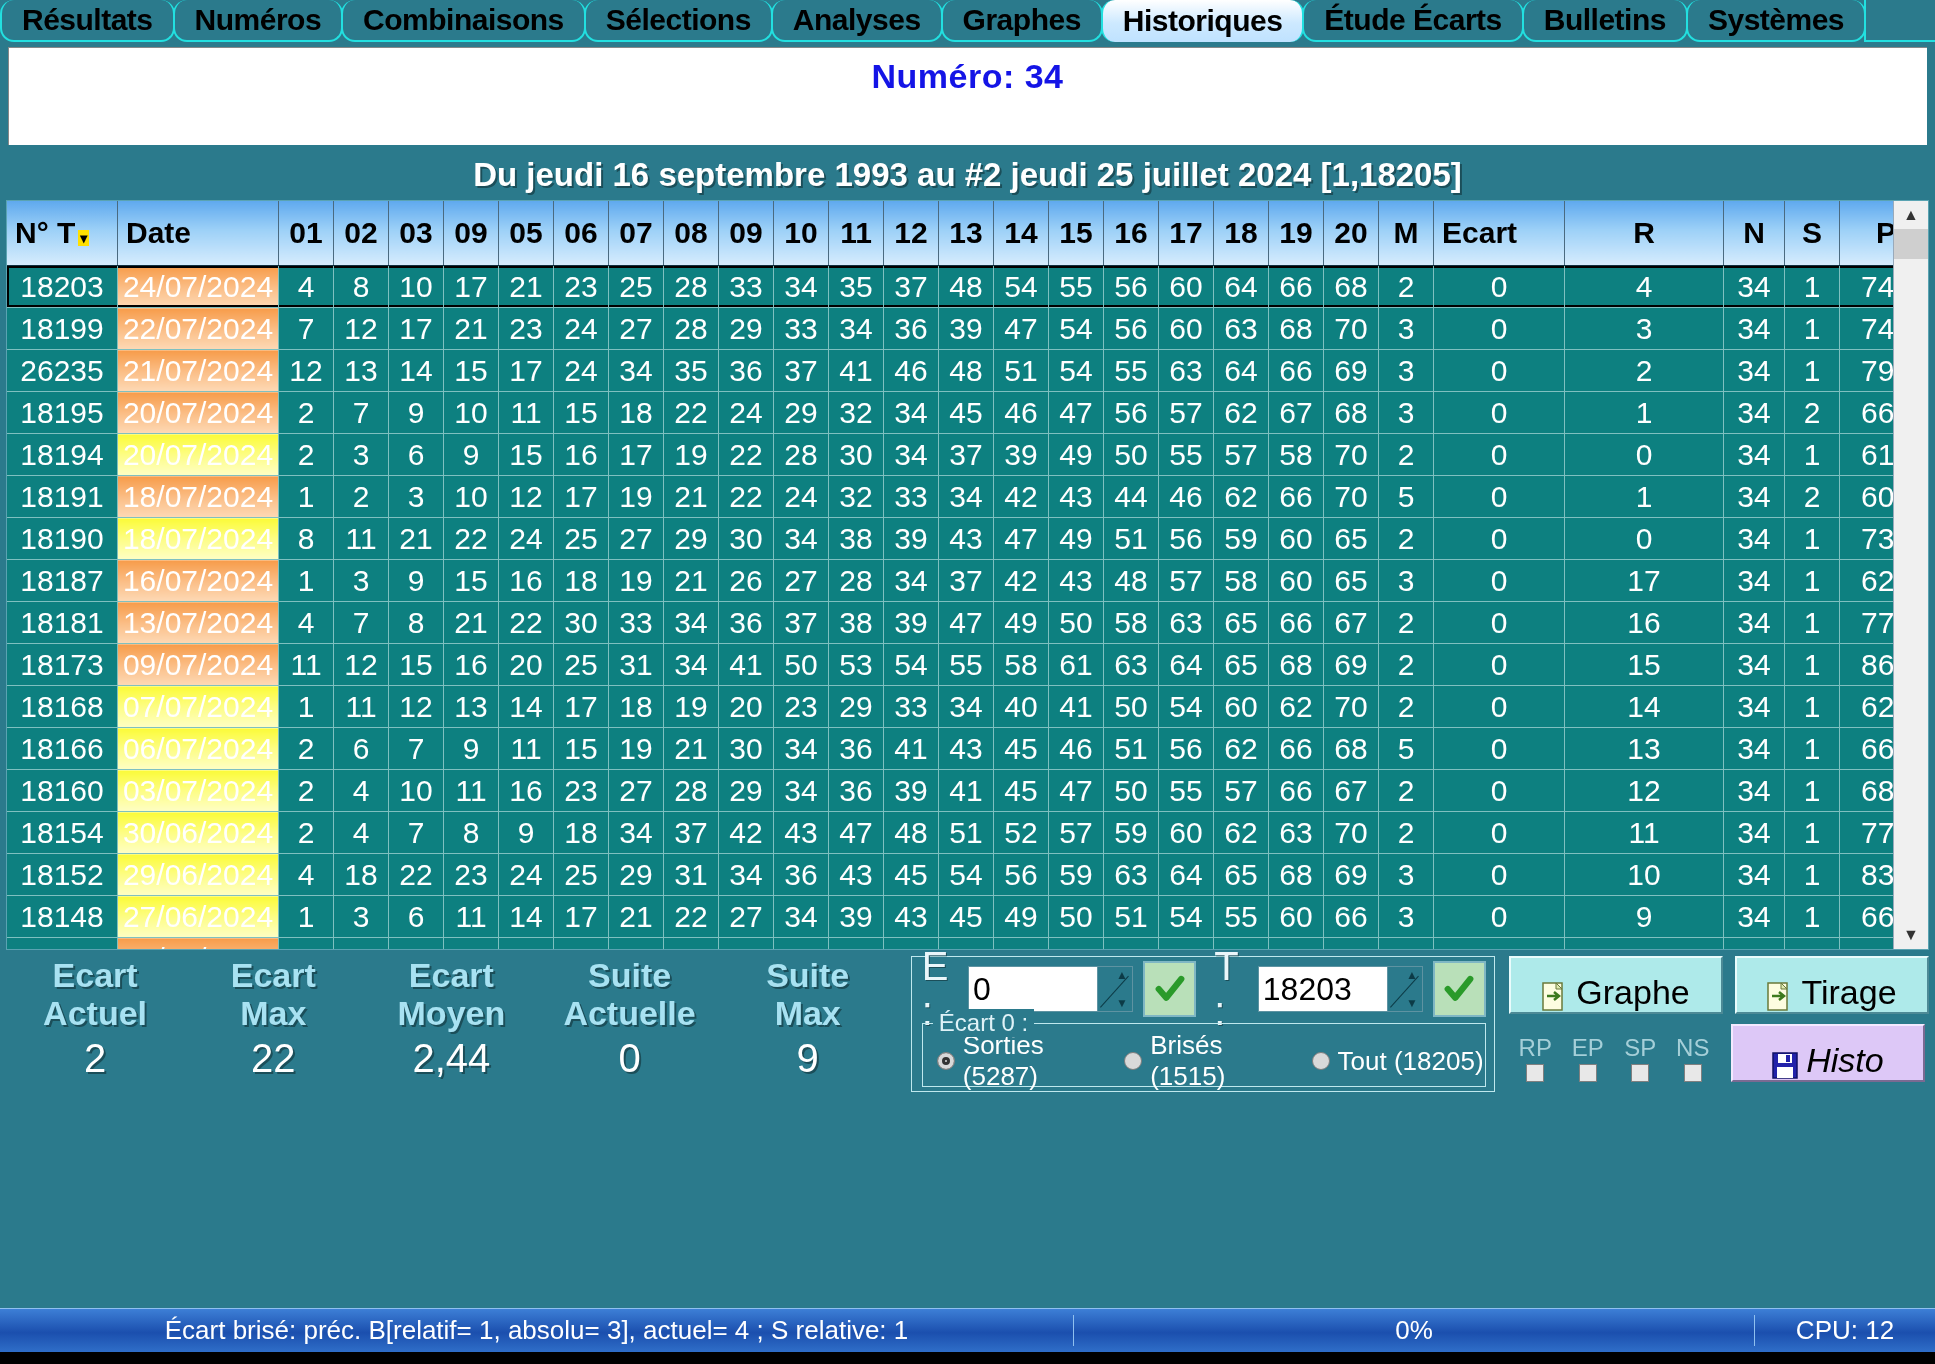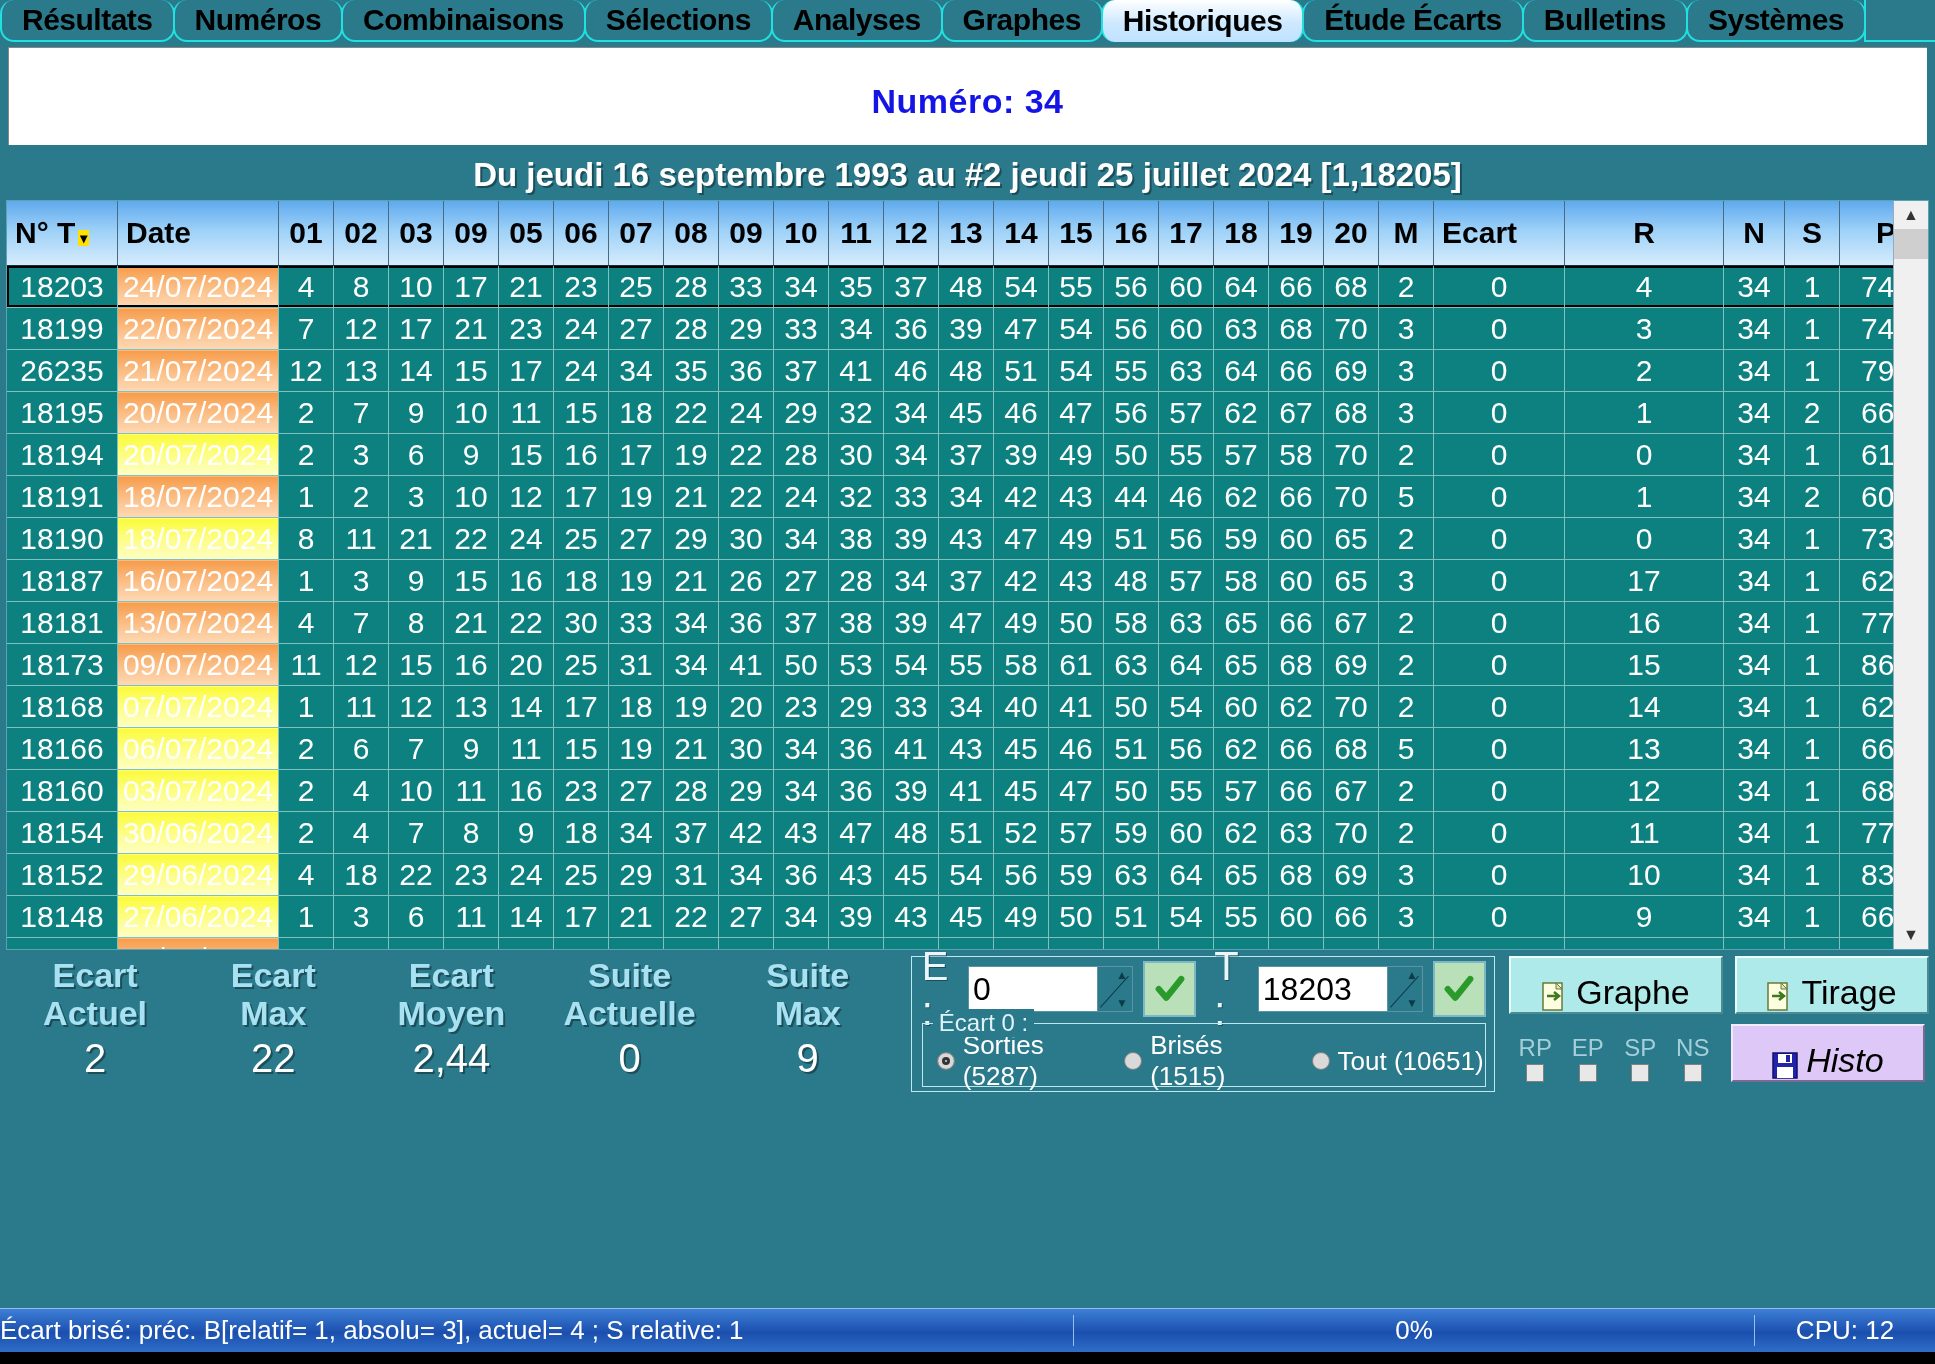--- a/index.html
+++ b/index.html
@@ -29,21 +29,21 @@
   .tab.active{
     background:linear-gradient(180deg,#ffffff 0%,#cde9ff 55%,#bfe2ff 100%);
     color:#000;border-bottom:none;
   }
   #tabfill{flex:1;border-left:2px solid #22e0e0;border-bottom:2px solid #22e0e0;}
 
   
   #numpanel{
     margin:3px 6px 0 6px;height:102px;background:#fff;
     border:2px solid #2b7a8c;box-shadow:inset 1px 1px 0 #888;
-    display:flex;align-items:center;justify-content:center;
+    display:flex;align-items:flex-start;justify-content:center;
     box-sizing:border-box;
   }
   #numlabel{
     color:#1414e6;font-size:34px;font-weight:700;padding-top:10px;
     letter-spacing:0.5px;
   }
 
   
   #rangetitle{
     text-align:center;color:#ffffff;font-size:33px;font-weight:700;
@@ -171,21 +171,21 @@
   #histobtn{width:190px;margin-left:12px;background:#ddc8f7;border-color:#f3e9ff;
             border-right-color:#7a6a92;border-bottom-color:#7a6a92;font-style:italic;}
 
   
   #status{
     position:absolute;left:0;bottom:12px;width:1935px;height:44px;
     background:linear-gradient(180deg,#3d7fd6 0%,#1b4fae 55%,#2f6ec8 100%);
     display:flex;align-items:center;color:#ffffff;font-size:26px;
     box-sizing:border-box;border-top:1px solid #8fc0ef;
   }
-  #st1{flex:1;border-right:1px solid #8fc0ef;}
+  #st1{flex:1;border-right:1px solid #8fc0ef;text-align:center;}
   #st2{width:680px;text-align:center;border-right:1px solid #8fc0ef;}
   #st3{width:180px;text-align:center;}
   #blackstrip{position:absolute;left:0;bottom:0;width:1935px;height:12px;background:#000;}
 </style>
 </head>
 <body>
 
 <div id="tabbar">
     <div class="tab">Résultats</div>
     <div class="tab">Numéros</div>
@@ -831,21 +831,21 @@
           <div class="radio">
             <span class="rdot sel"></span>
             <span>Sorties (5287)</span>
           </div>
           <div class="radio">
             <span class="rdot"></span>
             <span>Brisés (1515)</span>
           </div>
           <div class="radio">
             <span class="rdot"></span>
-            <span>Tout (10651)</span>
+            <span>Tout (18205)</span>
           </div>
         </div>
     </div>
   </div>
 
   <div id="btnbox">
     <div class="btnrow">
       <div class="bigbtn" id="graphebtn">
         <span class="bicon">
           <svg width="26" height="30" viewBox="0 0 26 30">

